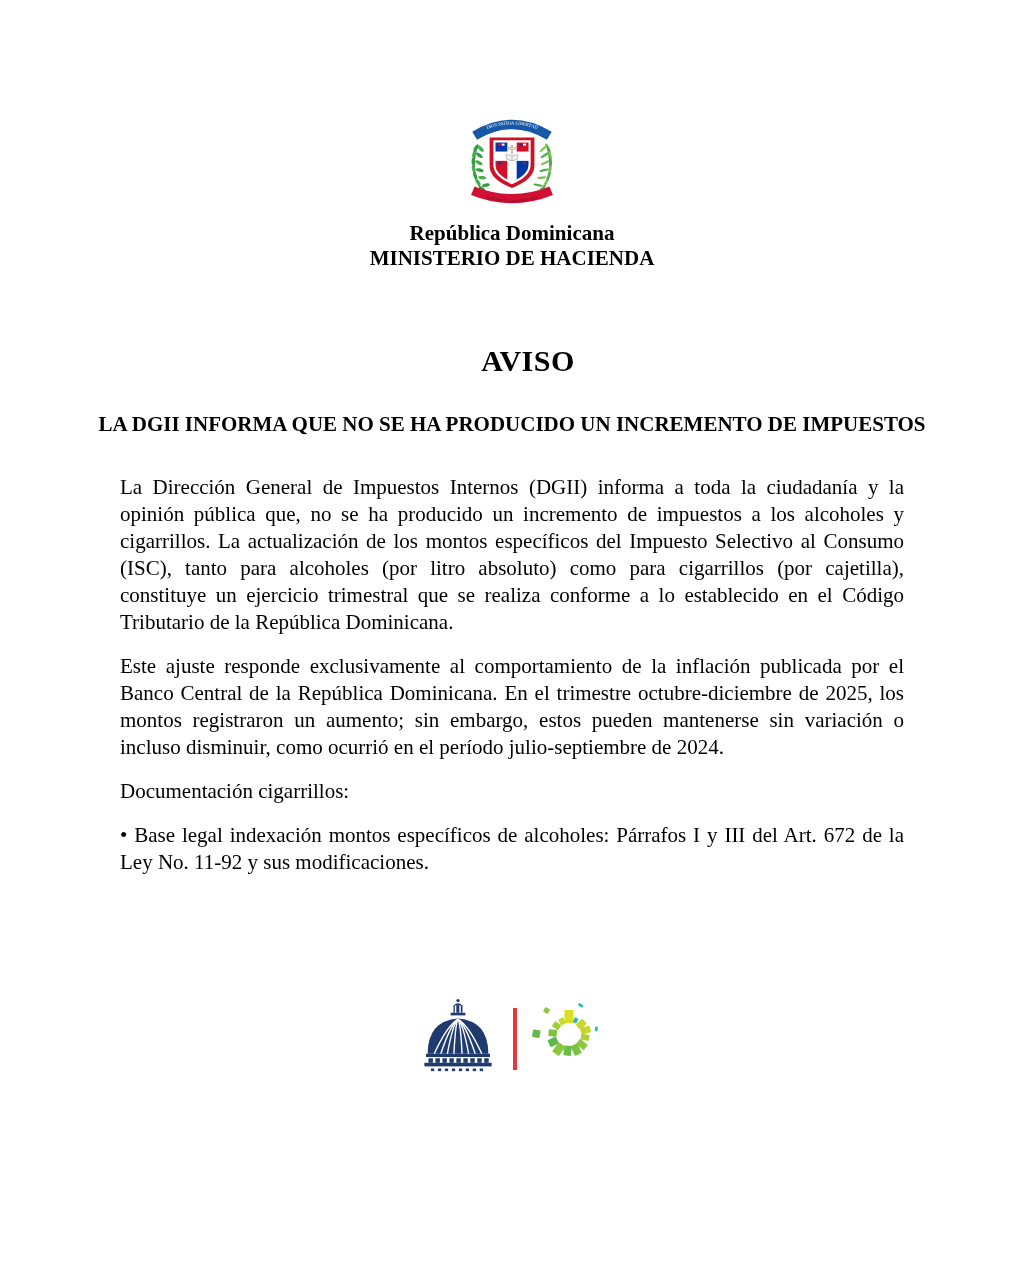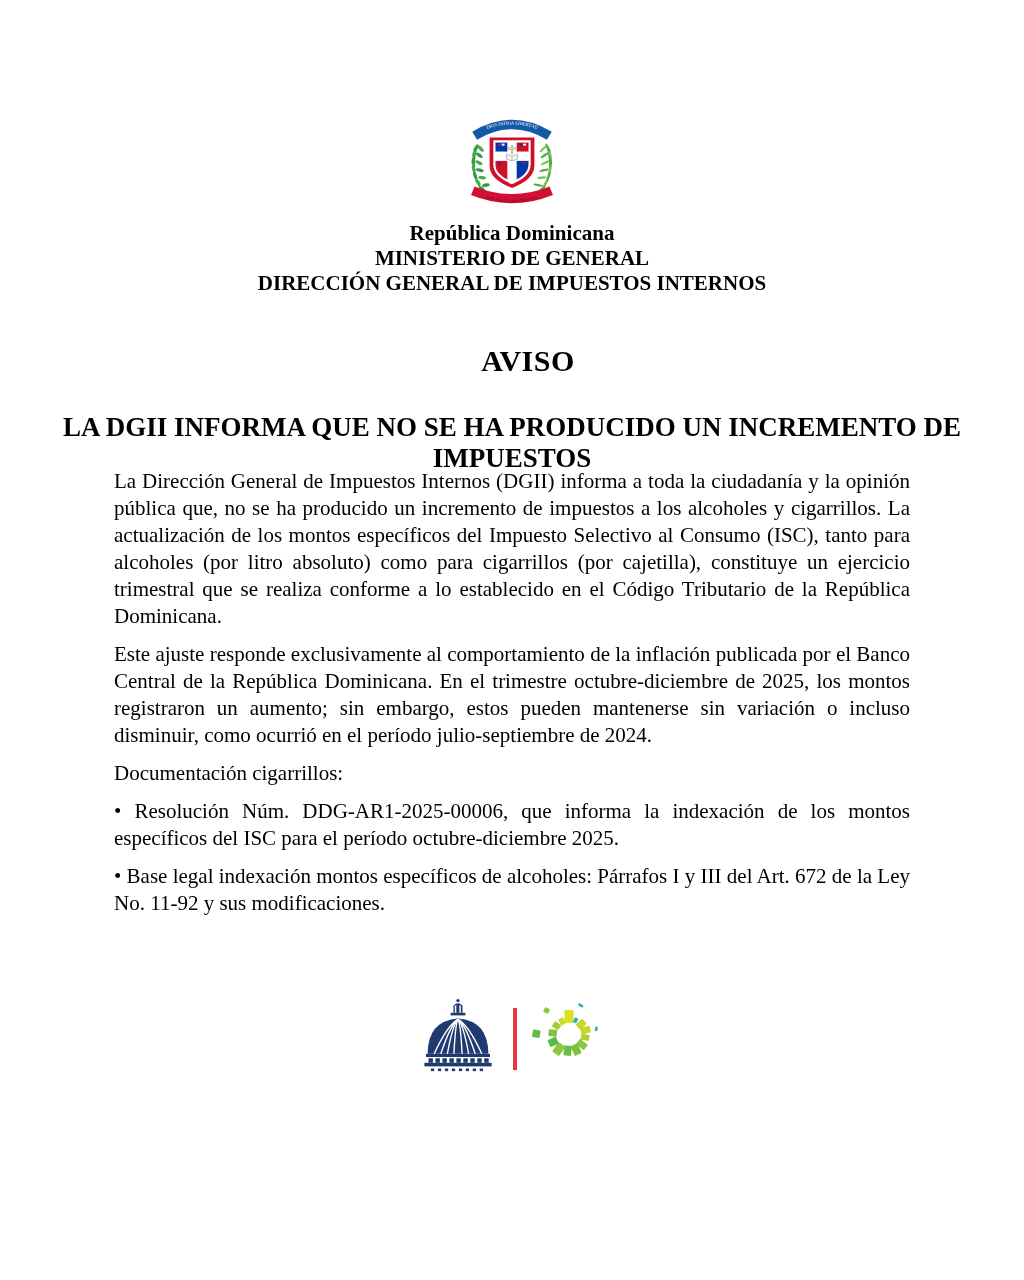--- a/index.html
+++ b/index.html
@@ -12,27 +12,27 @@
   }
   .header { position:absolute; top:104px; left:0; width:100%; text-align:center; }
   .coa { display:block; margin:0 auto 7px auto; }
   .hline { font-weight:bold; font-size:21px; line-height:25px; }
   .notice-title {
     position:absolute; top:344px; left:0; width:100%;
     text-align:center; font-weight:bold; font-size:30px; letter-spacing:0.5px;padding-left:32px;
   }
   .headline {
     position:absolute; top:412px; left:0; width:100%;
-    text-align:center; font-weight:bold; font-size:27px;
+    text-align:center; font-weight:bold; font-size:21px;
   }
   .bodytext {
     position:absolute; top:457px; left:103px; width:818px;
     font-size:21px; line-height:27px; text-align:justify;
   }
-  .bodytext p { margin:11px; }
+  .bodytext p { margin:17px; }
   .footer {
     position:absolute; top:997px; left:0; width:100%;
     display:flex; justify-content:center; align-items:center; gap:14px;
   }
   .divider { width:4px; height:62px; background:#e8383f; }
 </style>
 </head>
 <body>
 
 <div class="page">
@@ -110,33 +110,31 @@
         <rect x="59.1" y="41.5" width="1.8" height="9" fill="#e8e0c8" stroke="#9a8f6a" stroke-width="0.4"></rect>
         <rect x="56" y="44" width="8" height="1.8" fill="#e8e0c8" stroke="#9a8f6a" stroke-width="0.4"></rect>
         <g transform="translate(60,53)">
           <path d="M-6,-2 L0,0 L6,-2 L6,3 L0,5 L-6,3 Z" fill="#f7f6f0" stroke="#8a8a8a" stroke-width="0.6"></path>
           <line x1="0" y1="0" x2="0" y2="5" stroke="#8a8a8a" stroke-width="0.6"></line>
         </g>
       </g>
     </svg>
 
     <div class="hline">República Dominicana</div>
-    <div class="hline">MINISTERIO DE GENERAL</div>
-    <div class="hline">DIRECCIÓN GENERAL DE IMPUESTOS INTERNOS</div>
+    <div class="hline">MINISTERIO DE HACIENDA</div>
   </div>
 
   <div class="notice-title">AVISO</div>
 
   <div class="headline">LA DGII INFORMA QUE NO SE HA PRODUCIDO UN INCREMENTO DE IMPUESTOS</div>
 
   <div class="bodytext">
     <p>La Dirección General de Impuestos Internos (DGII) informa a toda la ciudadanía y la opinión pública que, no se ha producido un incremento de impuestos a los alcoholes y cigarrillos. La actualización de los montos específicos del Impuesto Selectivo al Consumo (ISC), tanto para alcoholes (por litro absoluto) como para cigarrillos (por cajetilla), constituye un ejercicio trimestral que se realiza conforme a lo establecido en el Código Tributario de la República Dominicana.</p>
     <p>Este ajuste responde exclusivamente al comportamiento de la inflación publicada por el Banco Central de la República Dominicana. En el trimestre octubre-diciembre de 2025, los montos registraron un aumento; sin embargo, estos pueden mantenerse sin variación o incluso disminuir, como ocurrió en el período julio-septiembre de 2024.</p>
     <p>Documentación cigarrillos:</p>
-    <p>• Resolución Núm. DDG-AR1-2025-00006, que informa la indexación de los montos específicos del ISC para el período octubre-diciembre 2025.</p>
     <p>• Base legal indexación montos específicos de alcoholes: Párrafos I y III del Art. 672 de la Ley No. 11-92 y sus modificaciones.</p>
   </div>
 
   <div class="footer">
 
     <svg width="82" height="84" viewBox="0 0 100 100" aria-hidden="true">
       <g fill="#1f3a6e">
         <circle cx="50" cy="3.2" r="2"></circle>
         <path d="M44.5,9.5 Q50,3.5 55.5,9.5 Z"></path>
         <rect x="44.5" y="9" width="11" height="9"></rect>

